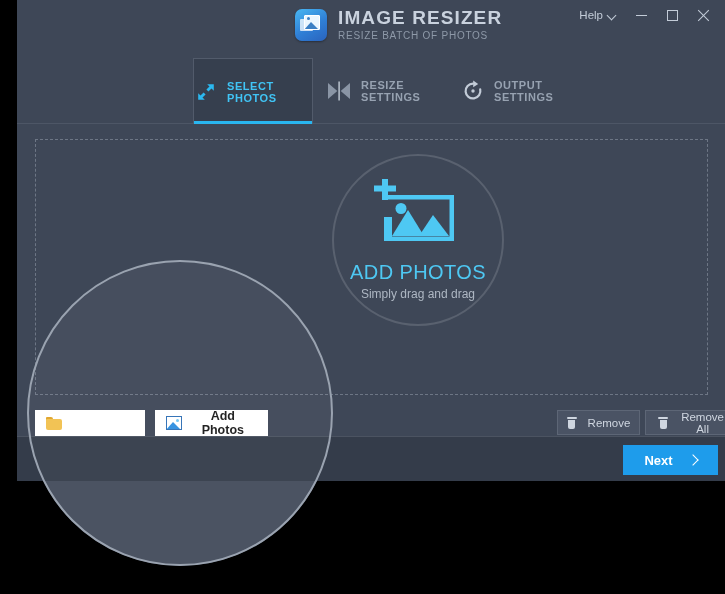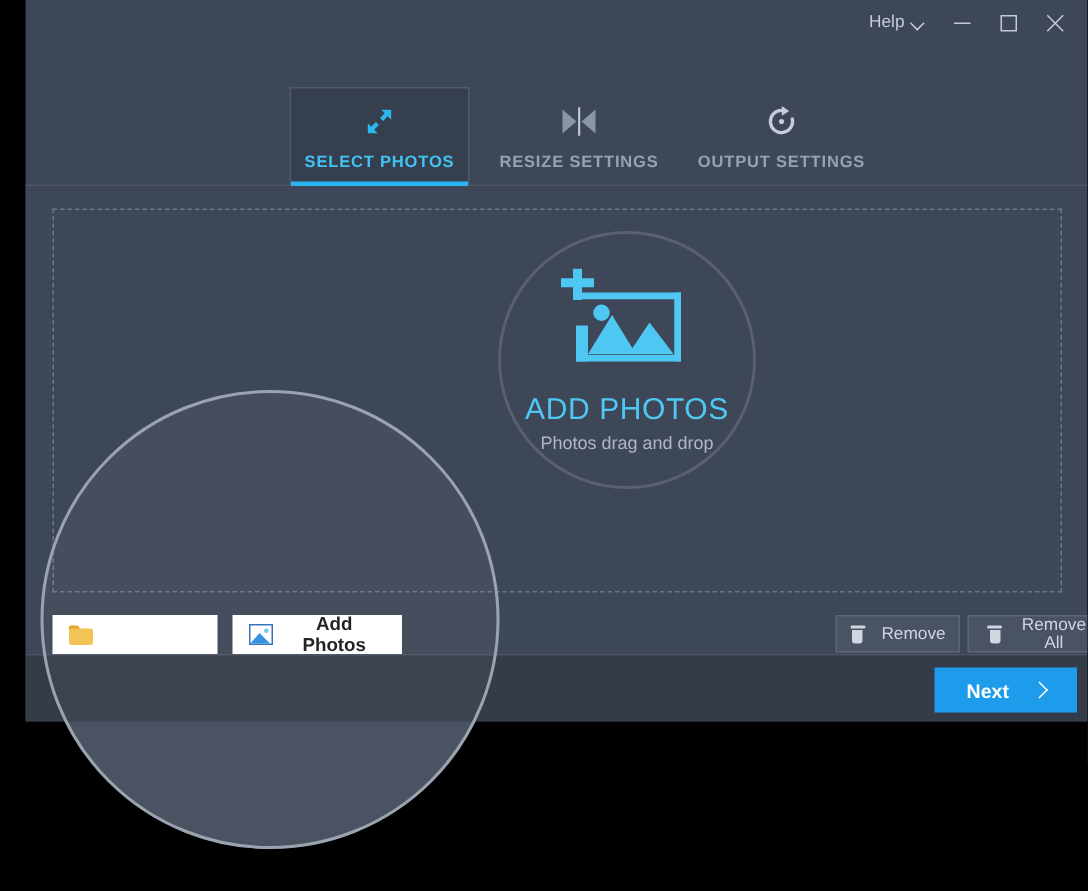--- a/index.html
+++ b/index.html
@@ -167,21 +167,21 @@
     width: 100%;
     height: 66px;
     border-bottom: 1px solid #4d5666;
   }
   .tab {
     position: absolute;
     top: 0;
     height: 66px;
     width: 120px;
     display: flex;
-    flex-direction: column;
+    flex-direction: row;
     align-items: center;
     justify-content: center;
     gap: 9px;
     cursor: default;
   }
   #tab-select-photos  { left: 176px; }
   #tab-resize-settings{ left: 309px; }
   #tab-output-settings{ left: 444px; }
 
   .tab.active {
@@ -429,20 +429,30 @@
 <body>
 
 <div id="screen">
 
   <div id="magnifier-fill-below"></div>
 
   <div id="app-window">
 
     <div id="titlebar">
 
+      <div id="brand">
+        <div id="app-icon">
+          <div class="frame-back"></div>
+          <div class="frame-front"></div>
+        </div>
+        <div class="brand-text">
+          <div id="brand-title">IMAGE RESIZER</div>
+          <div id="brand-subtitle">RESIZE BATCH OF PHOTOS</div>
+        </div>
+      </div>
 
       <div id="window-controls">
         <div id="help-menu">
           <span>Help</span>
           <span class="chevron-down"></span>
         </div>
         <div class="win-btn">
           <span class="glyph-min"></span>
         </div>
         <div class="win-btn">
@@ -501,21 +511,21 @@
               <rect x="77.5" y="16" width="4.5" height="46" fill="#4ec8f3"></rect>
               <rect x="12" y="57.5" width="70" height="4.5" fill="#4ec8f3"></rect>
               <path d="M20 57 L36 31 L52 57 Z" fill="#4ec8f3"></path>
               <path d="M47 57 L61 36 L77 57 Z" fill="#4ec8f3"></path>
               <circle cx="29" cy="29.5" r="5.5" fill="#4ec8f3"></circle>
               <rect x="2" y="6.5" width="22" height="6" fill="#4ec8f3"></rect>
               <rect x="10" y="0" width="6" height="21" fill="#4ec8f3"></rect>
             </svg>
           </span>
           <span id="add-photos-label">ADD PHOTOS</span>
-          <span id="add-photos-hint">Photos drag and drop</span>
+          <span id="add-photos-hint">Simply drag and drag</span>
         </div>
       </div>
 
       <div id="action-row">
 
         <button class="light-btn" id="btn-add-folder">
           <span class="icon-folder"></span>
         </button>
 
         <button class="light-btn" id="btn-add-photos">

